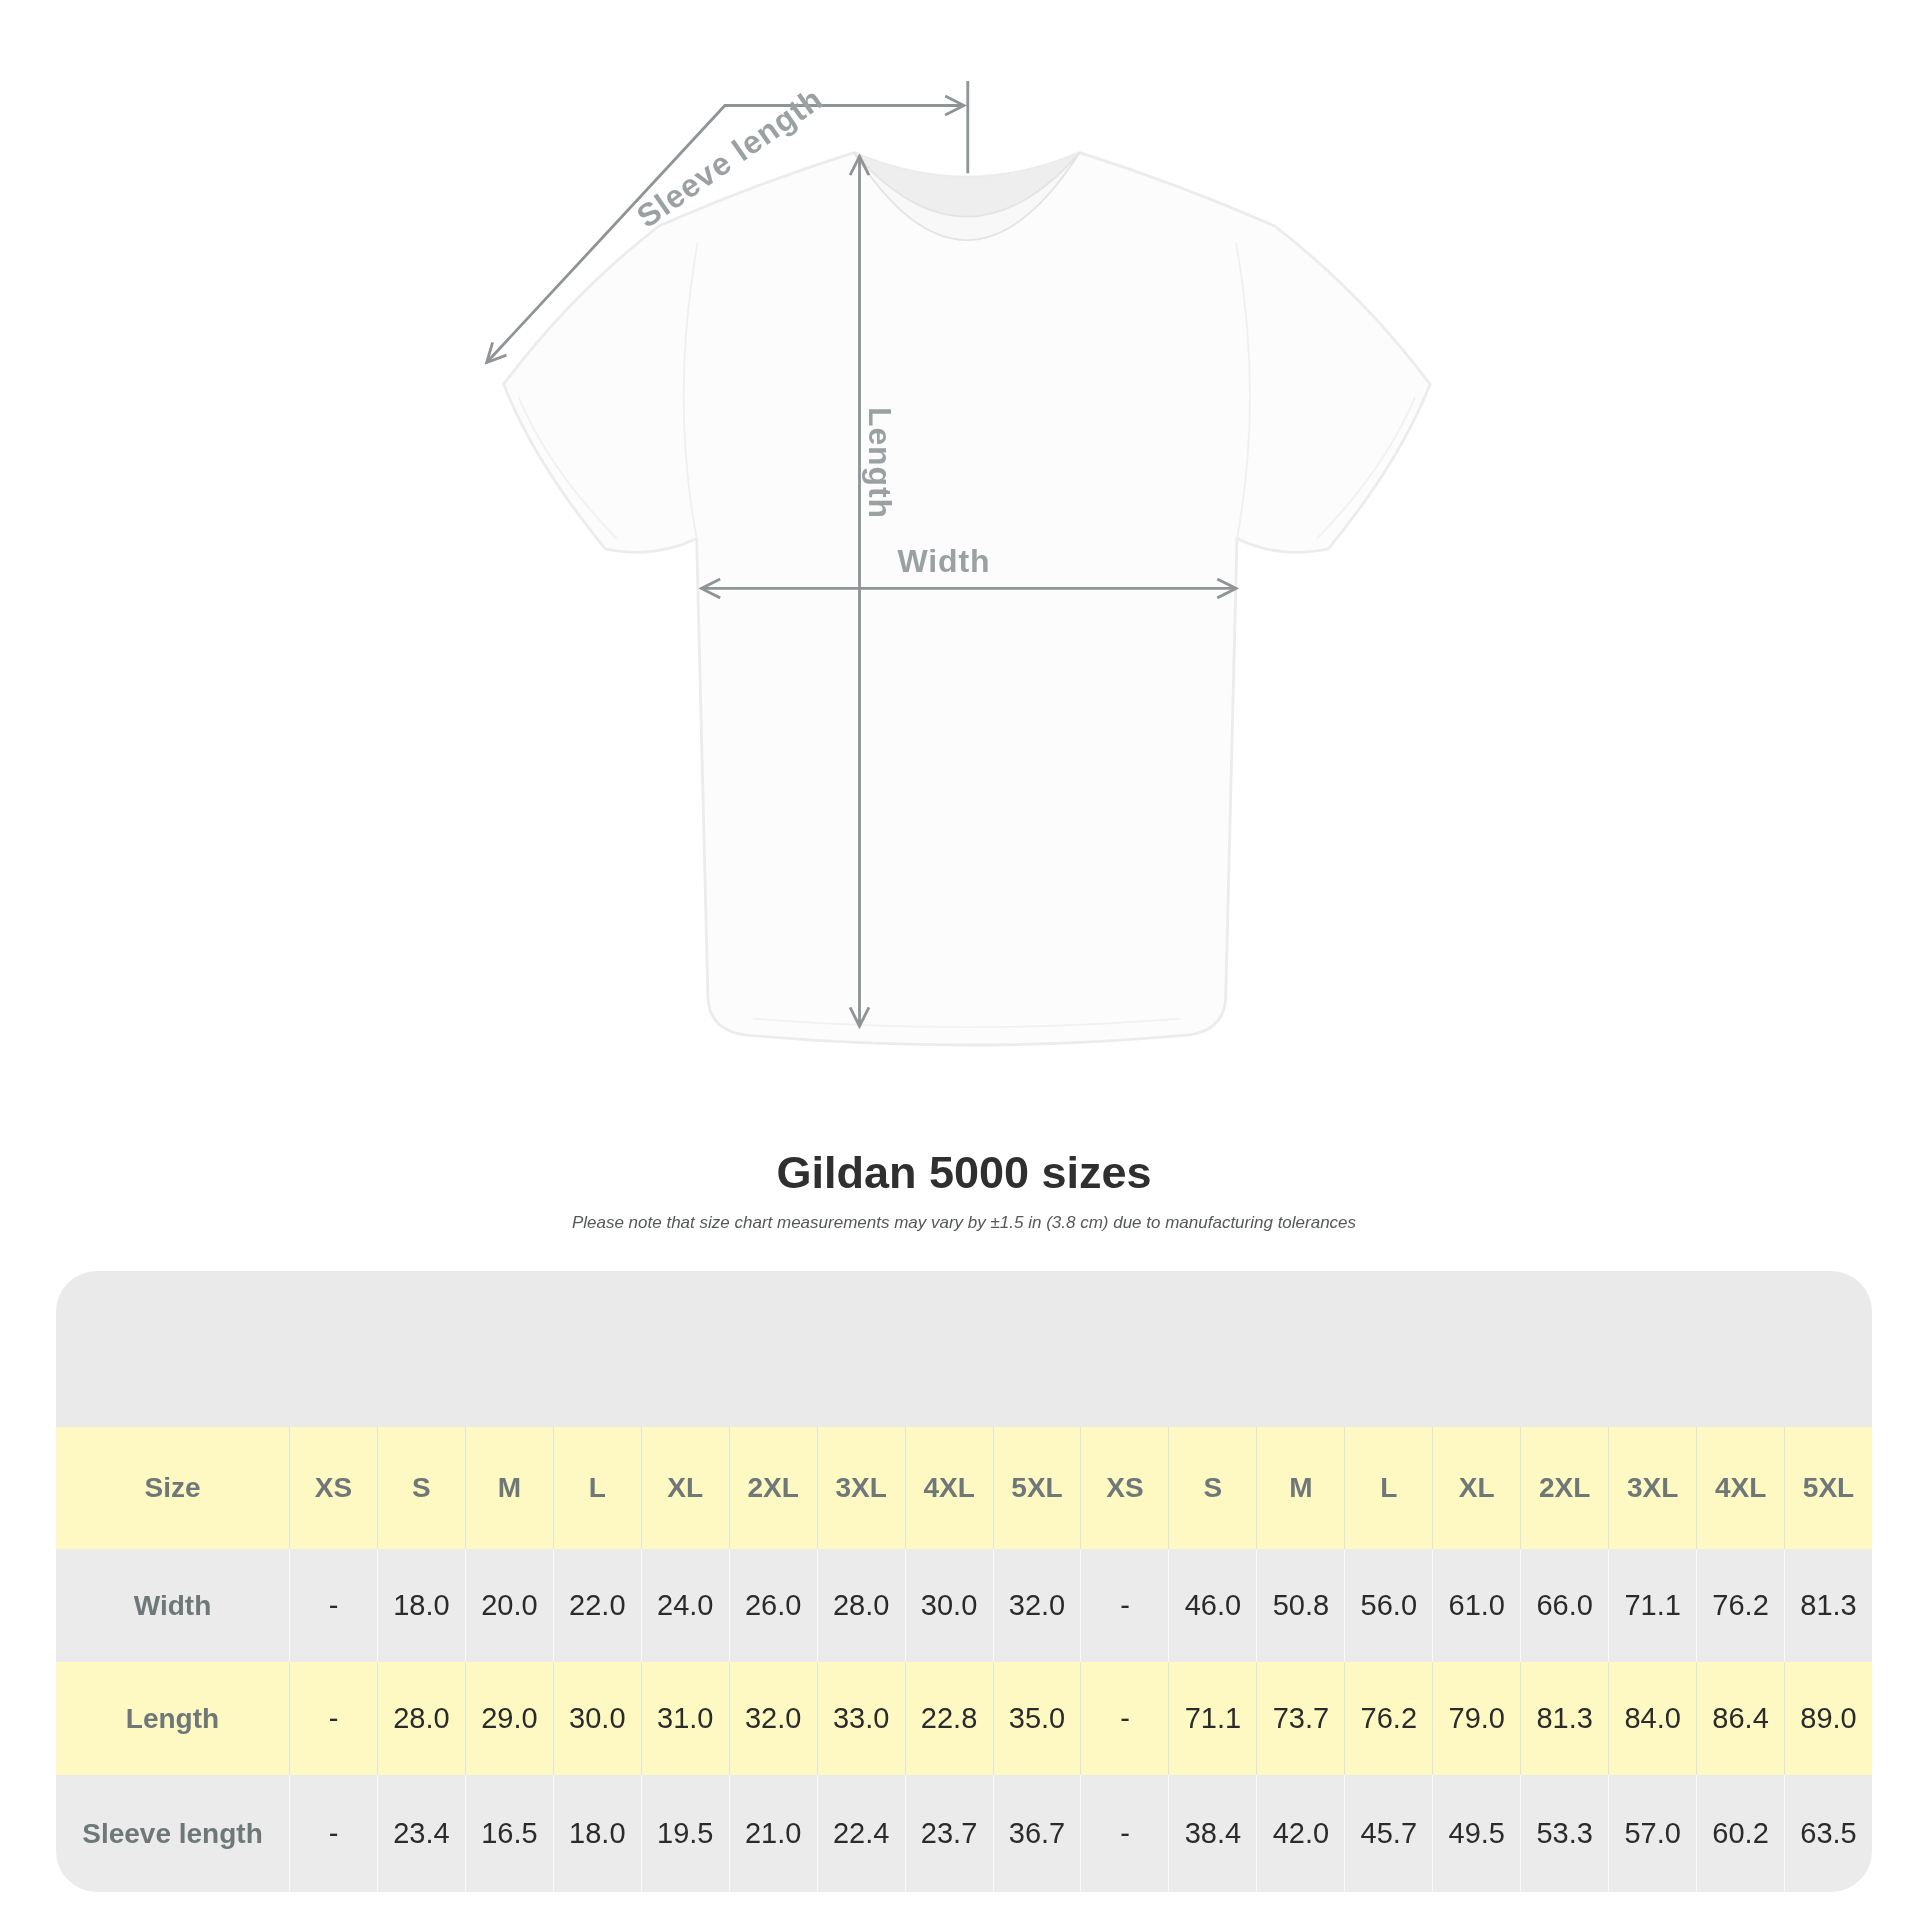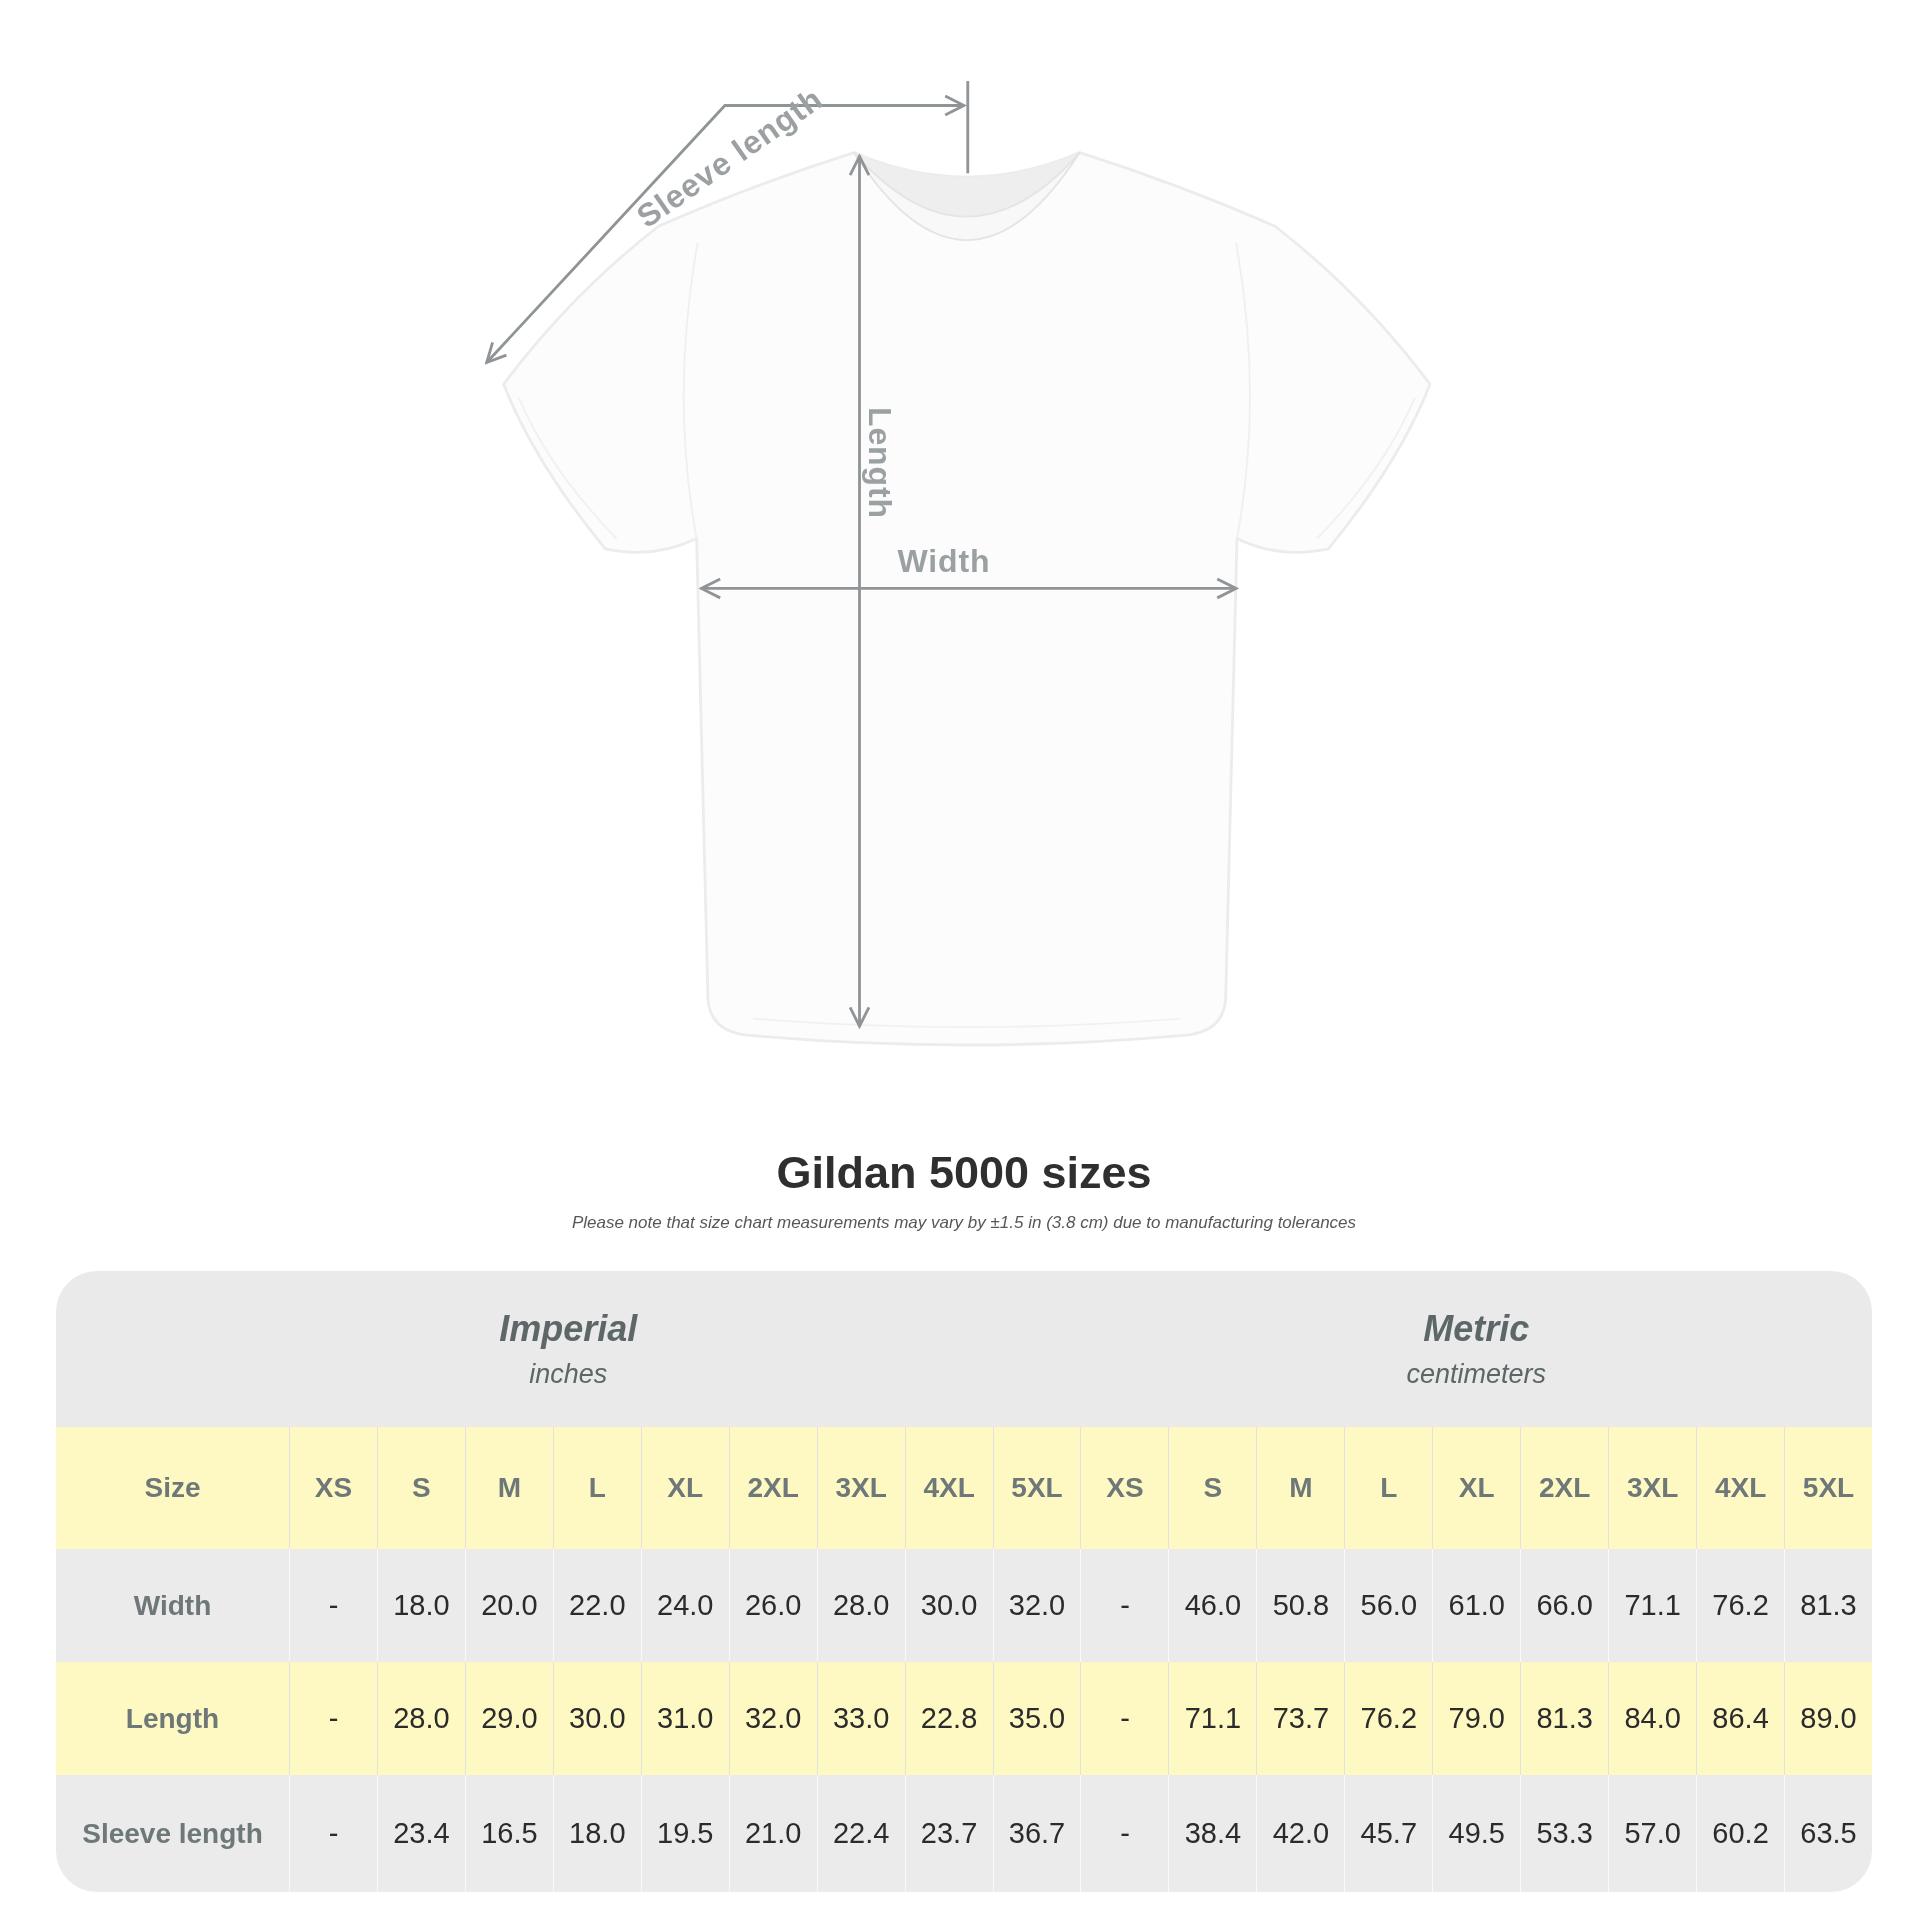--- a/index.html
+++ b/index.html
@@ -88,28 +88,20 @@
 
   <div class="diag-label sleeve">Sleeve length</div>
   <div class="diag-label length">Length</div>
   <div class="diag-label width">Width</div>
 
   <h1 class="title">Gildan 5000 sizes</h1>
   <p class="subtitle">Please note that size chart measurements may vary by ±1.5 in (3.8 cm) due to manufacturing tolerances</p>
 
   <div class="size-table">
     <div class="band">
-      <div class="band-cell imperial-cell">
-        <div class="band-title">Imperial</div>
-        <div class="band-sub">inches</div>
-      </div>
-      <div class="band-cell metric-cell">
-        <div class="band-title">Metric</div>
-        <div class="band-sub">centimeters</div>
-      </div>
     </div>
     <div class="grid" id="size-grid">
         <div class="cell head first row-w">Size</div>
         <div class="cell head row-w">XS</div>
         <div class="cell head row-w">S</div>
         <div class="cell head row-w">M</div>
         <div class="cell head row-w">L</div>
         <div class="cell head row-w">XL</div>
         <div class="cell head row-w">2XL</div>
         <div class="cell head row-w">3XL</div>

